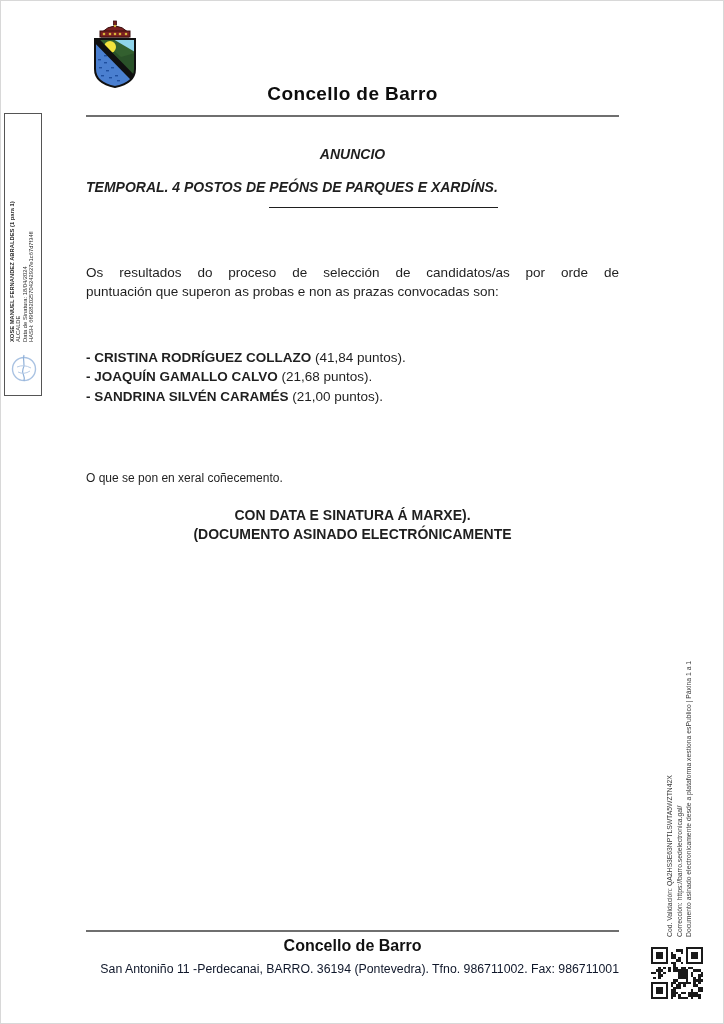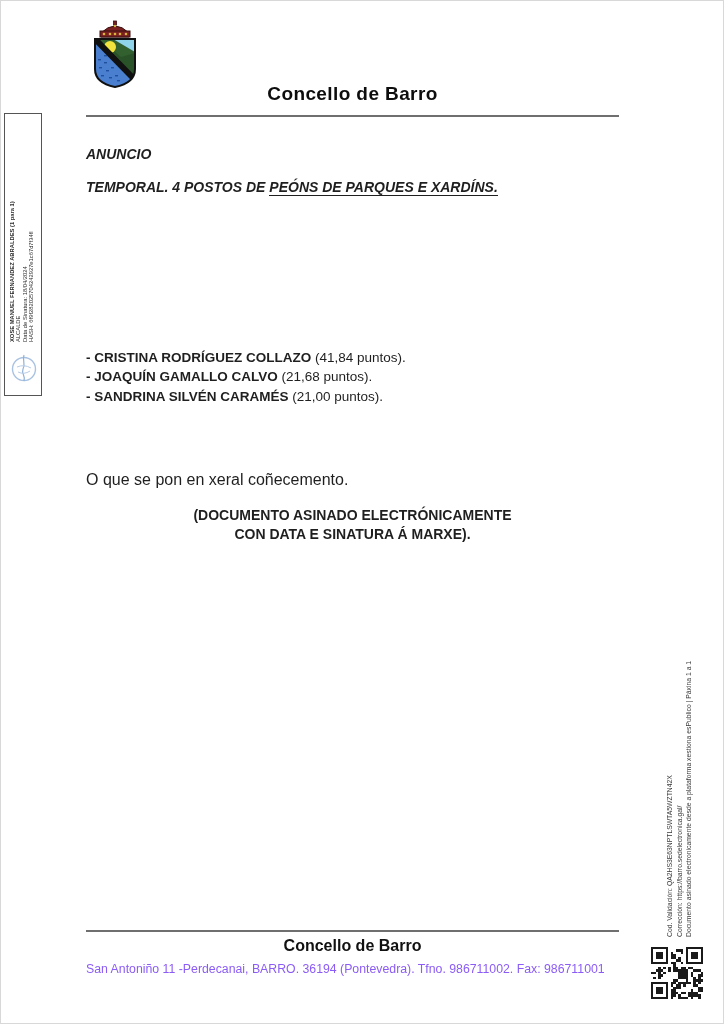--- a/index.html
+++ b/index.html
@@ -14,32 +14,32 @@
     box-sizing:border-box;
   }
   .abs{position:absolute;}
   .col{left:85px;width:533px;}
   
   .header-title{top:82px;text-align:center;font-size:19px;font-weight:bold;color:#0d0d0d;letter-spacing:.4px;}
   .rule{height:0;border-top:2px solid #6f6f6f;}
   .rule-top{top:114px;}
   .rule-bottom{top:929px;}
   
-  .anuncio{top:145px;font-weight:bold;font-style:italic;font-size:14px;}
+  .anuncio{top:145px;text-align:center;font-weight:bold;font-style:italic;font-size:14px;}
   .heading{top:176px;font-weight:bold;font-style:italic;font-size:14px;line-height:20px;}
   .jline{text-align:justify;text-align-last:justify;}
-  .u{border-bottom:1.6px solid #1f1f1f;padding-bottom:0px;}
+  .u{border-bottom:1.6px solid #1f1f1f;padding-bottom:12px;}
   .intro{top:262px;font-size:13.5px;line-height:19px;}
   .candidates{top:347px;font-size:13.5px;line-height:19.4px;}
   .cand-name{font-weight:bold;}
-  .closing{top:470px;font-size:16px;}
+  .closing{top:470px;font-size:12px;}
   .signote{top:505px;text-align:center;font-weight:bold;font-size:14px;line-height:19px;}
   
   .footer-title{top:936px;text-align:center;font-weight:bold;font-size:16px;color:#111;}
-  .footer-address{top:961px;text-align:left;font-size:12.3px;color:#8b5cf6;}
+  .footer-address{top:961px;text-align:right;font-size:12.3px;color:#0f172a;}
   
   .sigbox{left:3px;top:112px;width:38px;height:283px;border:1px solid #555;box-sizing:border-box;}
   .rot{transform:rotate(-90deg);transform-origin:0 0;}
   .sig-rot{left:8px;top:341px;width:178px;font-size:5.8px;line-height:6.4px;color:#2a2a2a;white-space:nowrap;}
   .sig-rot .b{font-weight:bold;}
   .stamp{left:9px;top:350px;}
   
   .right-rot{left:664px;top:936px;width:292px;font-size:6.8px;line-height:9.5px;color:#3a3a3a;white-space:nowrap;}
   
   .qr{left:650px;top:946px;}
@@ -106,32 +106,36 @@
   </svg>
   <div class="abs col header-title">Concello de Barro</div>
   <div class="abs col rule rule-top"></div>
 
   <div class="abs col anuncio">ANUNCIO</div>
 
   <div class="abs col heading">
     <div><span>TEMPORAL. 4 POSTOS DE </span><span class="u">PEÓNS DE PARQUES E XARDÍNS.</span></div>
   </div>
 
+  <div class="abs col intro">
+    <div class="jline">Os resultados do proceso de selección de candidatos/as por orde de</div>
+    <div>puntuación que superon as probas e non as prazas convocadas son:</div>
+  </div>
 
   <div class="abs col candidates">
     <div><span class="cand-name">- CRISTINA RODRÍGUEZ COLLAZO</span><span> (41,84 puntos).</span></div>
     <div><span class="cand-name">- JOAQUÍN GAMALLO CALVO</span><span> (21,68 puntos).</span></div>
     <div><span class="cand-name">- SANDRINA SILVÉN CARAMÉS</span><span> (21,00 puntos).</span></div>
   </div>
 
   <div class="abs col closing">O que se pon en xeral coñecemento.</div>
 
   <div class="abs col signote">
+    <div>CON DATA E SINATURA Á MARXE).</div>
     <div>(DOCUMENTO ASINADO ELECTRÓNICAMENTE</div>
-    <div>CON DATA E SINATURA Á MARXE).</div>
   </div>
 
   <div class="abs rot right-rot">
     <div>Cod. Validación: QA2HS3E63NPTLSWTA5WZTN42X</div>
     <div>Corrección: https://barro.sedelectronica.gal/</div>
     <div>Documento asinado electronicamente desde a plataforma xestiona esPublico | Páxina 1 a 1</div>
   </div>
 
   <div class="abs col rule rule-bottom"></div>
   <div class="abs col footer-title">Concello de Barro</div>

